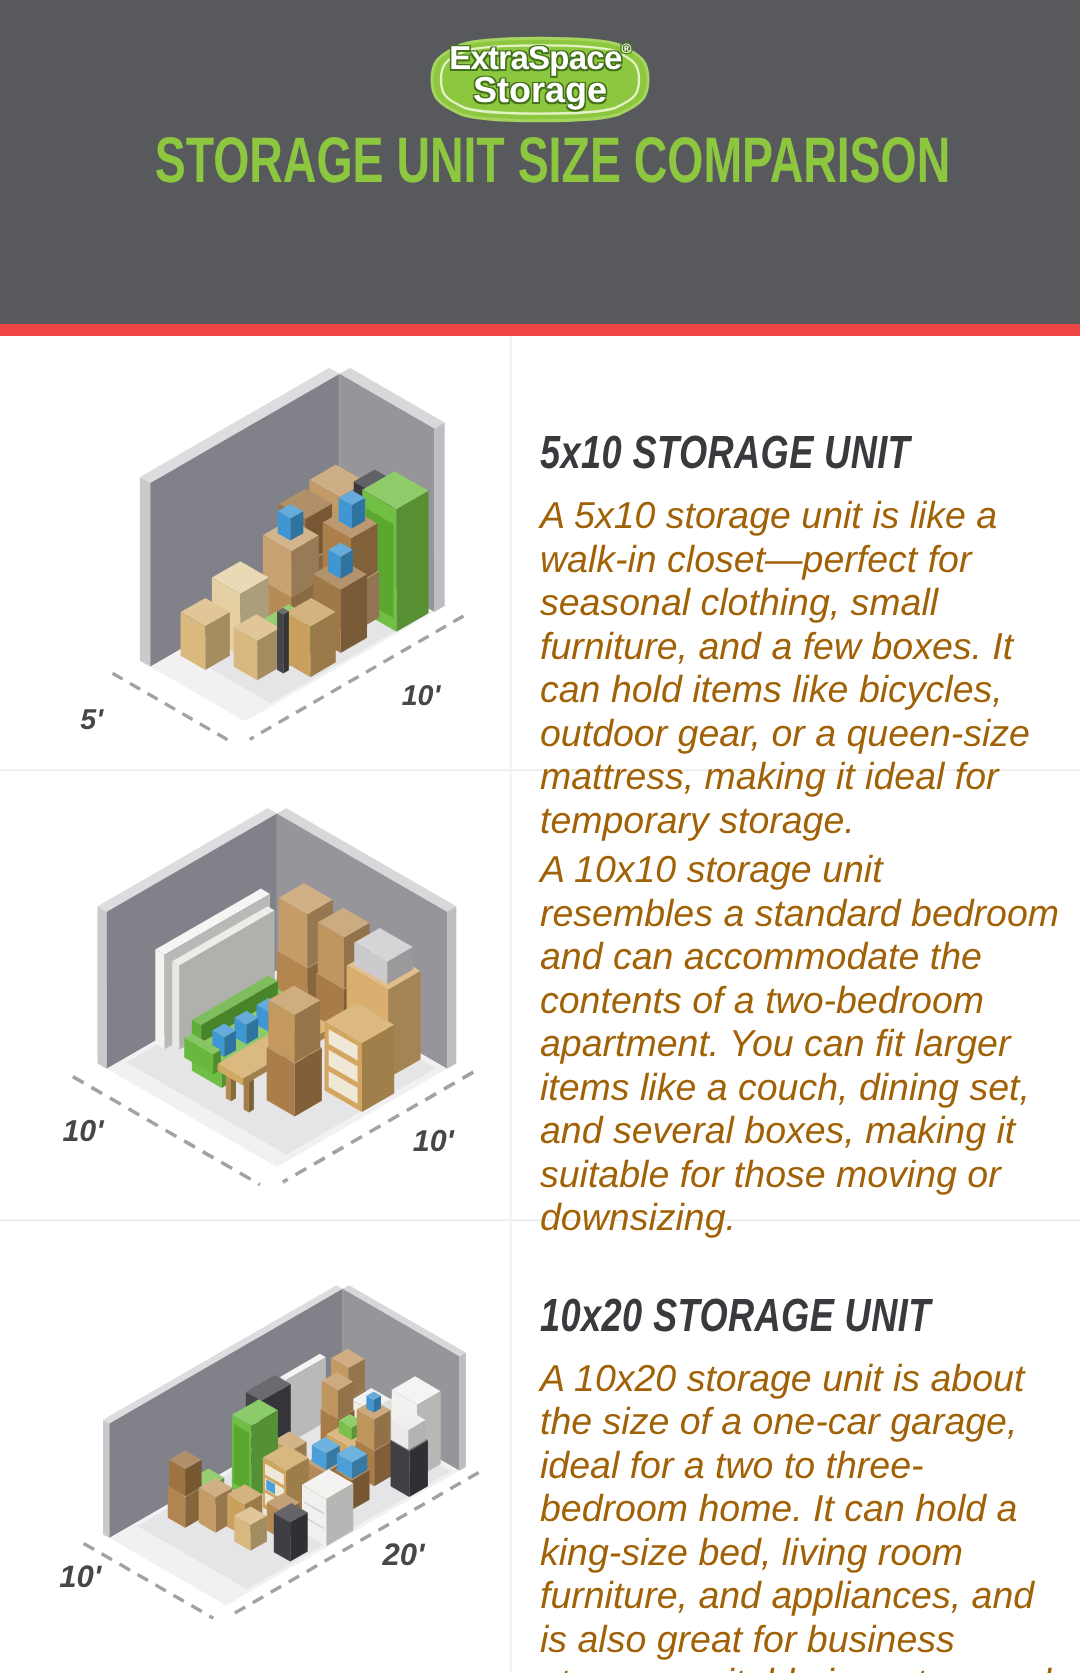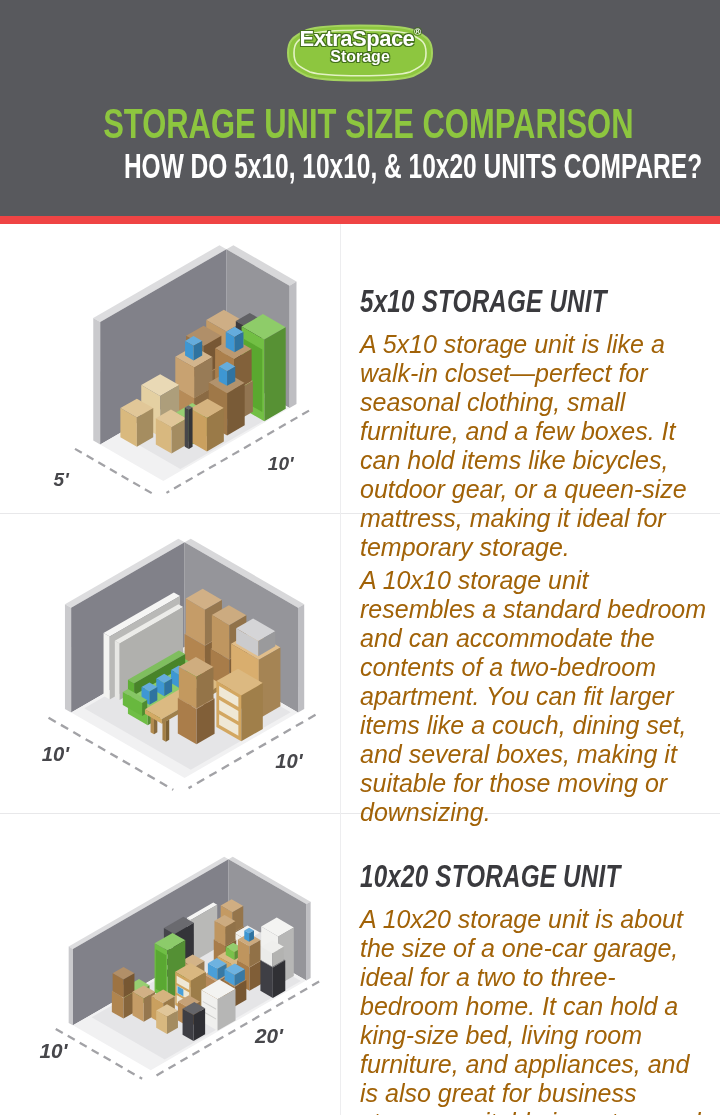--- a/index.html
+++ b/index.html
@@ -6,24 +6,24 @@
   body{width:720px;background:#ffffff;font-family:"Liberation Sans",sans-serif;}
 
   
   .header{background:#58595d;height:216px;text-align:center;border-bottom:8px solid #ef4444;overflow:hidden;}
   .badge{position:relative;width:156px;height:66px;margin:20px auto 0;}
   .badge svg{position:absolute;left:0;top:0;}
   .badge-text{position:relative;z-index:2;color:#fff;font-weight:bold;padding-top:8px;line-height:1;
               text-shadow:1px 1px 0 #44711c,-1px 1px 0 #44711c,1px -1px 0 #44711c,-1px -1px 0 #44711c;}
   .badge-line1{font-size:22px;letter-spacing:-0.5px;}
   .badge-tm{font-size:9px;vertical-align:top;}
-  .badge-line2{font-size:16px;margin-top:-1px;}
+  .badge-line2{font-size:24px;margin-top:-1px;}
 
   .cond{display:inline-block;white-space:nowrap;}
-  .title{margin-top:16px;color:#8dc63f;font-weight:bold;font-size:43px;line-height:1.0;}
+  .title{color:#8dc63f;font-weight:bold;font-size:43px;line-height:1.0;}
   .title .cond{transform:scaleX(0.72);transform-origin:center;}
   .subtitle{margin-top:3px;color:#ffffff;font-weight:bold;font-size:35px;line-height:1.0;}
   .subtitle .cond{transform:scaleX(0.70);transform-origin:center;}
 
   
   .content{position:relative;}
   .vline{position:absolute;left:340px;top:0;bottom:0;width:1px;background:#ededef;}
   .section{display:flex;}
   .section + .section{border-top:1px solid #e8e8ea;}
   .s1{height:289px;}
@@ -52,21 +52,20 @@
     <svg width="156" height="66" viewBox="0 0 156 66">
       <path d="M6 33 C6 21 10 17 25 10 C42 4 114 4 131 10 C146 17 150 21 150 33 C150 45 146 49 131 56 C114 62 42 62 25 56 C10 49 6 45 6 33 Z" fill="#8dc63f" stroke="#a5d45f" stroke-width="2"></path>
       <path d="M12 33 C12 23 15 20 28 14 C44 9 112 9 128 14 C141 20 144 23 144 33 C144 43 141 46 128 52 C112 57 44 57 28 52 C15 46 12 43 12 33 Z" fill="none" stroke="#e3f2c4" stroke-width="1.6"></path>
     </svg>
     <div class="badge-text">
       <div class="badge-line1"><span>ExtraSpace</span><span class="badge-tm">®</span></div>
       <div class="badge-line2">Storage</div>
     </div>
   </div>
   <div class="title"><span class="cond">STORAGE UNIT SIZE COMPARISON</span></div>
-  <div class="subtitle"><span class="cond">HOW DO 5x10, 10x10, &amp; 10x20 UNITS COMPARE?</span></div>
 </div>
 
 <div class="content">
   <div class="vline"></div>
 
   <div class="section s1">
     <div class="illo">
       <div class="illo-svg u1">
           <svg viewBox="-183 -121 268 240" preserveAspectRatio="xMidYMid meet">
             <polygon points="6.2,-112.8 62.5,-80.3 56.3,-76.7 0.0,-109.2" fill="#d8d8da"></polygon>

